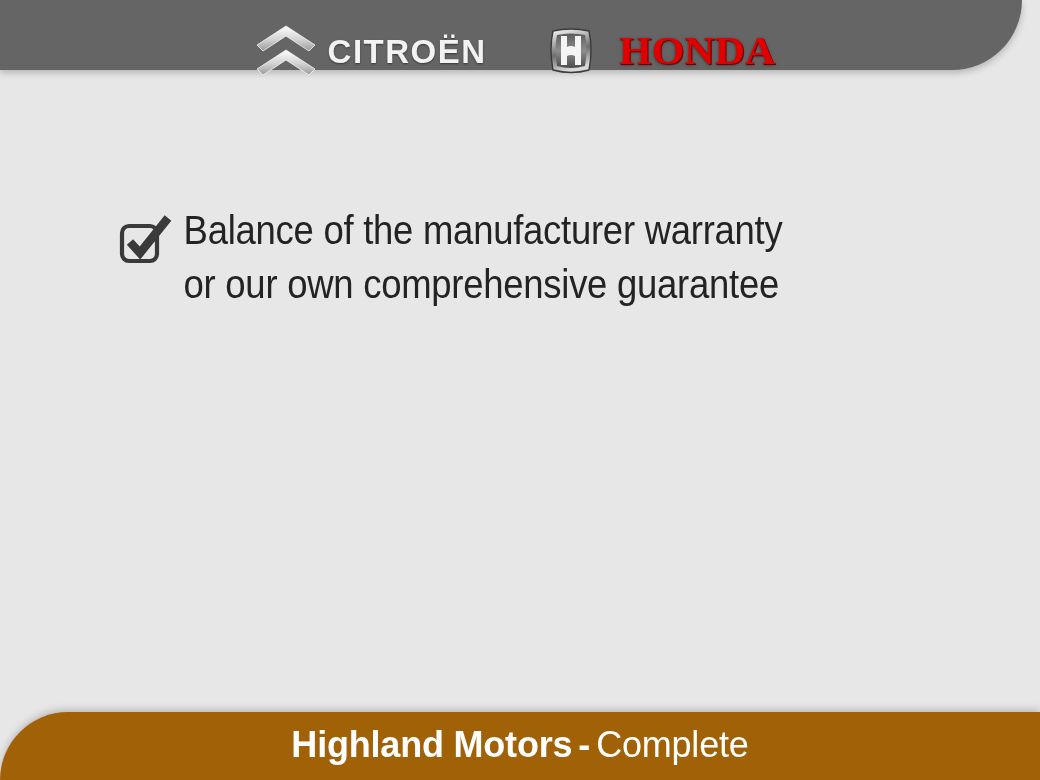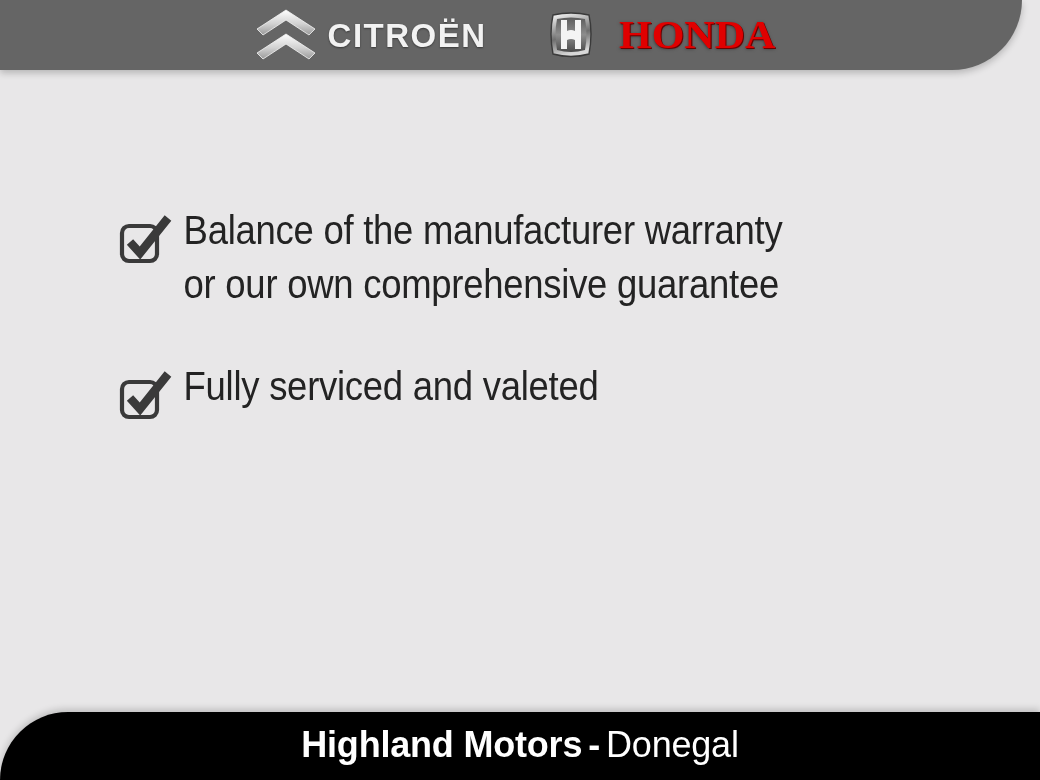--- a/index.html
+++ b/index.html
@@ -24,21 +24,21 @@
     width: 1022px;
     height: 70px;
     background: #656565;
     border-bottom-right-radius: 86px;
     box-shadow: 0 3px 7px rgba(0,0,0,0.22);
     z-index: 5;
   }
   .header-logos {
     position: absolute;
     left: 0;
-    top: 0;
+    top: 16px;
     width: 1022px;
     height: 70px;
     display: flex;
     align-items: center;
     justify-content: center;
     gap: 56px;
   }
 
   
   .citroen-logo {
@@ -125,21 +125,21 @@
     padding-left: 4px;
   }
 
   
   .footer-bar {
     position: absolute;
     left: 0;
     bottom: 0;
     width: 1040px;
     height: 68px;
-    background: #000000;
+    background: #a16207;
     border-top-left-radius: 112px;
     box-shadow: 0 -3px 7px rgba(0,0,0,0.18);
     display: flex;
     align-items: center;
     justify-content: center;
     z-index: 5;
   }
   .footer-text {
     display: flex;
     align-items: baseline;
@@ -211,33 +211,24 @@
           <rect x="4" y="13" width="35" height="35" rx="7" ry="7" fill="none" stroke="#3a3a3a" stroke-width="4.2"></rect>
           <path d="M12 29 L22 40 L50 5" fill="none" stroke="#3a3a3a" stroke-width="8.5" stroke-linecap="butt" stroke-linejoin="miter"></path>
         </svg>
       </div>
       <div class="feature-text">Balance of the manufacturer warranty
 or our own comprehensive guarantee</div>
     </div>
 
 
 
-    <div class="feature-row">
-      <div class="check-wrap">
-        <svg class="check-icon" viewBox="0 0 56 52">
-          <rect x="4" y="13" width="35" height="35" rx="7" ry="7" fill="none" stroke="#3a3a3a" stroke-width="4.2"></rect>
-          <path d="M12 29 L22 40 L50 5" fill="none" stroke="#3a3a3a" stroke-width="8.5" stroke-linecap="butt" stroke-linejoin="miter"></path>
-        </svg>
-      </div>
-      <div class="feature-text">Fully serviced and valeted</div>
-    </div>
 
   </div>
 
   <div class="footer-bar">
     <div class="footer-text">
       <span class="footer-strong">Highland Motors</span>
       <span class="footer-sep">-</span>
-      <span class="footer-light">Donegal</span>
+      <span class="footer-light">Complete</span>
     </div>
   </div>
 
 </div>
 
 </body></html>

